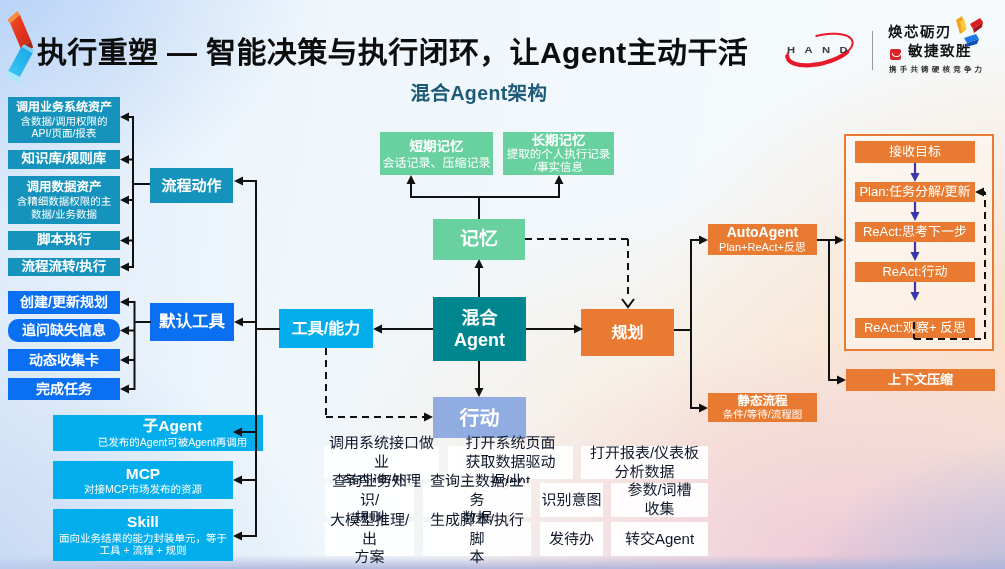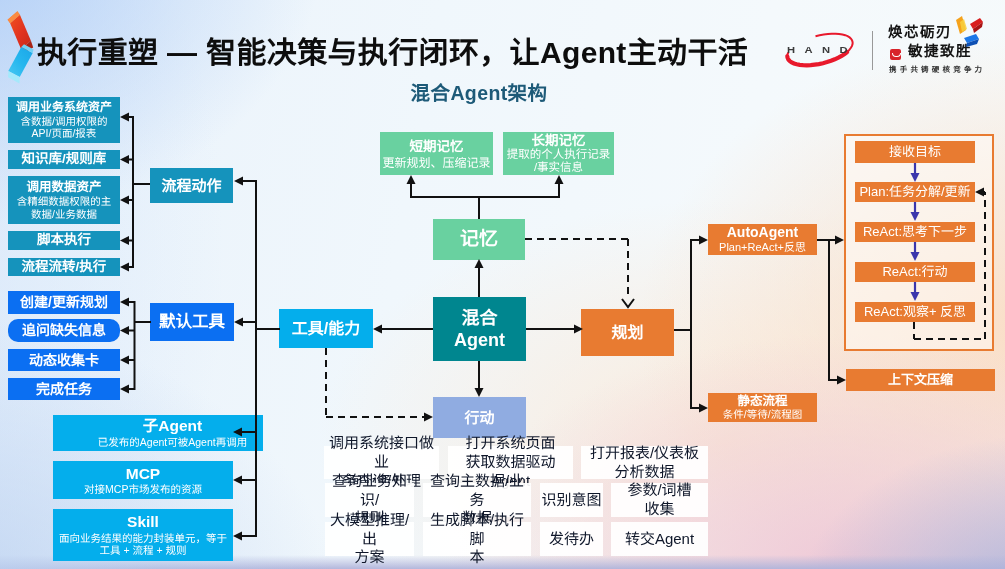--- a/index.html
+++ b/index.html
@@ -84,34 +84,34 @@
     </div>
 <div class="bx sky" style="left:53px;top:509px;width:180px;height:52px;">
       <div style="font-size:15.5px;line-height:1.2">Skill</div>
       <div class="l2">面向业务结果的能力封装单元，等于<br>工具 + 流程 + 规则</div>
     </div>
 <div class="bx sky" style="left:279px;top:309px;width:94px;height:39px;">
       <span style="font-size:16px">工具/能力</span>
     </div>
 <div class="bx green" style="left:356px;top:132px;width:113px;height:43px;margin-left:24px;">
       <div style="font-size:13.5px;line-height:1.45">短期记忆</div>
-      <div style="font-size:12px;font-weight:400">更新规划、压缩记录</div>
+      <div style="font-size:12px;font-weight:400">会话记录、压缩记录</div>
     </div>
 <div class="bx green" style="left:503px;top:132px;width:111px;height:43px;">
       <div style="font-size:13.5px;line-height:1.15">长期记忆</div>
       <div style="font-size:11.5px;font-weight:400;line-height:1.15">提取的个人执行记录<br>/事实信息</div>
     </div>
 <div class="bx green2" style="left:433px;top:219px;width:92px;height:41px;">
       <span style="font-size:19px">记忆</span>
     </div>
 <div class="bx dark" style="left:433px;top:297px;width:93px;height:64px;">
       <span style="font-size:18px;line-height:1.25">混合<br>Agent</span>
     </div>
 <div class="bx purp" style="left:433px;top:397px;width:93px;height:41px;">
-      <span style="font-size:15px">行动</span>
+      <span style="font-size:20px">行动</span>
     </div>
 <div class="bx org" style="left:581px;top:309px;width:93px;height:47px;">
       <span style="font-size:16px">规划</span>
     </div>
 <div class="bx org" style="left:708px;top:224px;width:109px;height:31px;">
       <div style="font-size:14px;line-height:1.1">AutoAgent</div>
       <div style="font-size:11px;font-weight:400;line-height:1.15">Plan+ReAct+反思</div>
     </div>
 <div class="bx org" style="left:708px;top:393px;width:109px;height:29px;">
       <div style="font-size:12.5px;line-height:1.1">静态流程</div>
@@ -126,21 +126,21 @@
     </div>
 <div class="bx org" style="left:855px;top:182px;width:120px;height:20px;">
       <span style="font-size:13px;font-weight:400">Plan:任务分解/更新</span>
     </div>
 <div class="bx org" style="left:855px;top:222px;width:120px;height:20px;">
       <span style="font-size:13px;font-weight:400">ReAct:思考下一步</span>
     </div>
 <div class="bx org" style="left:855px;top:262px;width:120px;height:20px;">
       <span style="font-size:13px;font-weight:400">ReAct:行动</span>
     </div>
-<div class="bx org" style="left:855px;top:302px;width:120px;height:20px;">
+<div class="bx org" style="left:855px;top:318px;width:120px;height:20px;">
       <span style="font-size:13px;font-weight:400">ReAct:观察+ 反思</span>
     </div>
 <div class="bx wht" style="left:324px;top:446px;width:115px;height:33px;">
       <span>调用系统接口做业<br>务查询/处理</span>
     </div>
 <div class="bx wht" style="left:448px;top:446px;width:125px;height:33px;">
       <span>打开系统页面<br>获取数据驱动Agent</span>
     </div>
 <div class="bx wht" style="left:581px;top:446px;width:127px;height:33px;">
       <span>打开报表/仪表板<br>分析数据</span>

